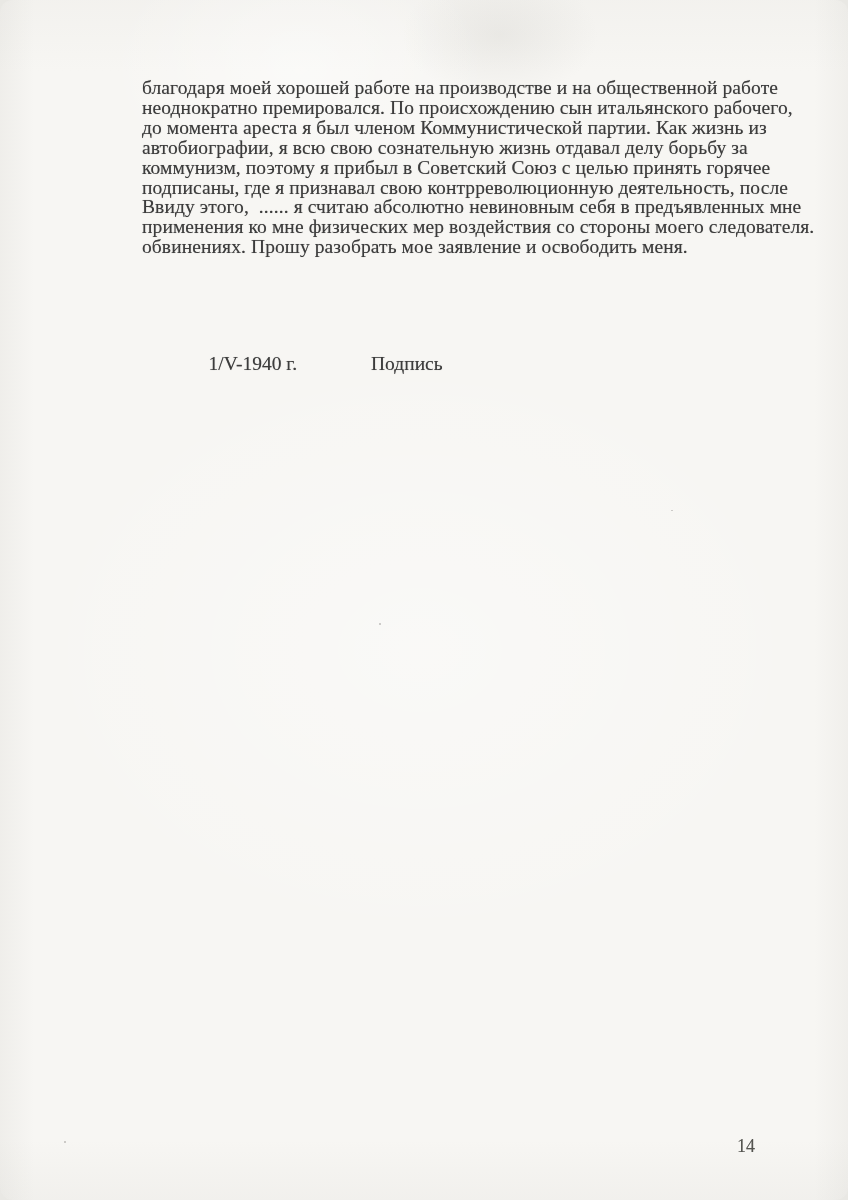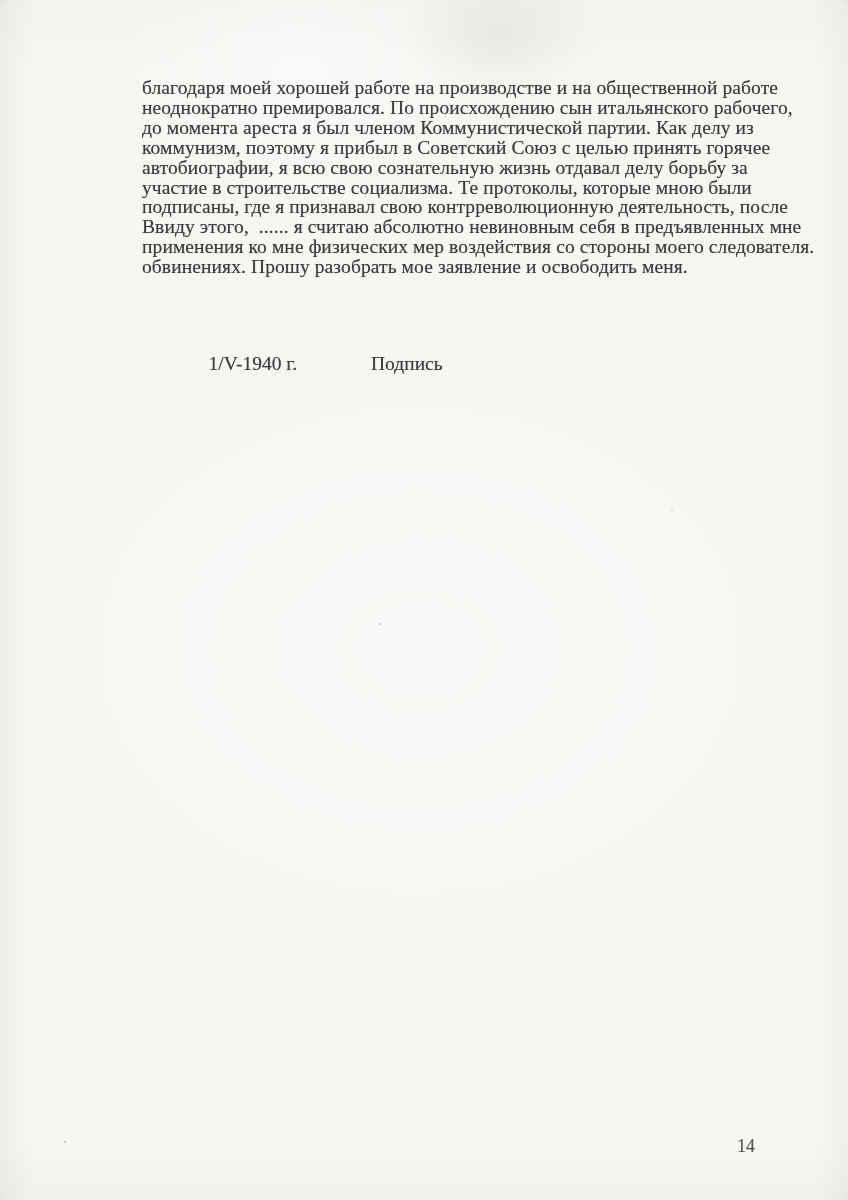--- a/index.html
+++ b/index.html
@@ -72,24 +72,23 @@
   .speck.s3 { left: 64px;  top: 1141px; width: 2px; height: 2px; }
 </style>
 </head>
 <body>
 
 <div class="page">
 
   <div class="body-text">
     <div class="line">благодаря моей хорошей работе на производстве и на общественной работе</div>
     <div class="line">неоднократно премировался. По происхождению сын итальянского рабочего,</div>
-    <div class="line">до момента ареста я был членом Коммунистической партии. Как делу из</div>
+    <div class="line">до момента ареста я был членом Коммунистической партии. Как жизнь из</div>
+    <div class="line">автобиографии, я всю свою сознательную жизнь отдавал делу борьбу за</div>
     <div class="line">коммунизм, поэтому я прибыл в Советский Союз с целью принять горячее</div>
-    <div class="line">автобиографии, я всю свою сознательную жизнь отдавал делу борьбу за</div>
-    <div class="line">участие в строительстве социализма. Те протоколы, которые мною были</div>
     <div class="line">подписаны, где я признавал свою контрреволюционную деятельность, после</div>
     <div class="line">Ввиду этого,  ...... я считаю абсолютно невиновным себя в предъявленных мне</div>
     <div class="line">применения ко мне физических мер воздействия со стороны моего следователя.</div>
     <div class="line">обвинениях. Прошу разобрать мое заявление и освободить меня.</div>
   </div>
 
   <div class="date-row">
     <span class="date">1/V-1940 г.</span><span class="signature">Подпись</span>
   </div>
 

